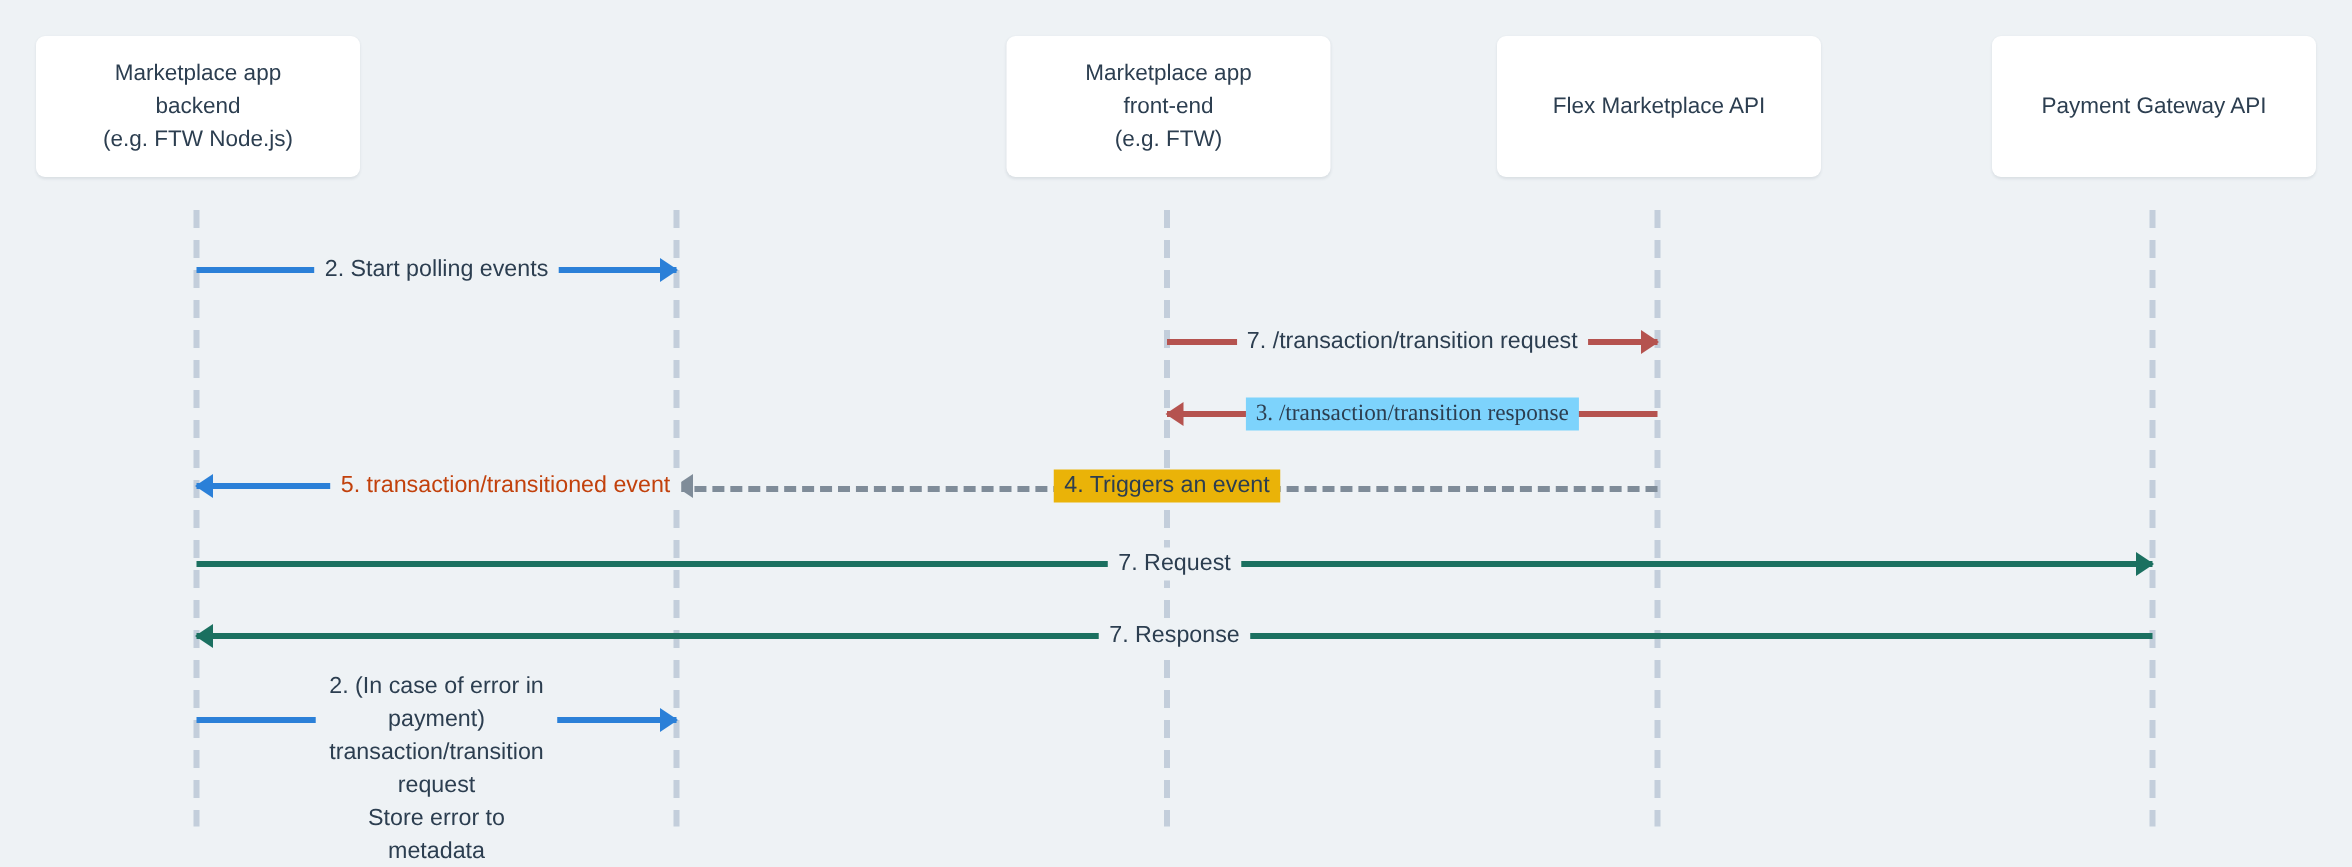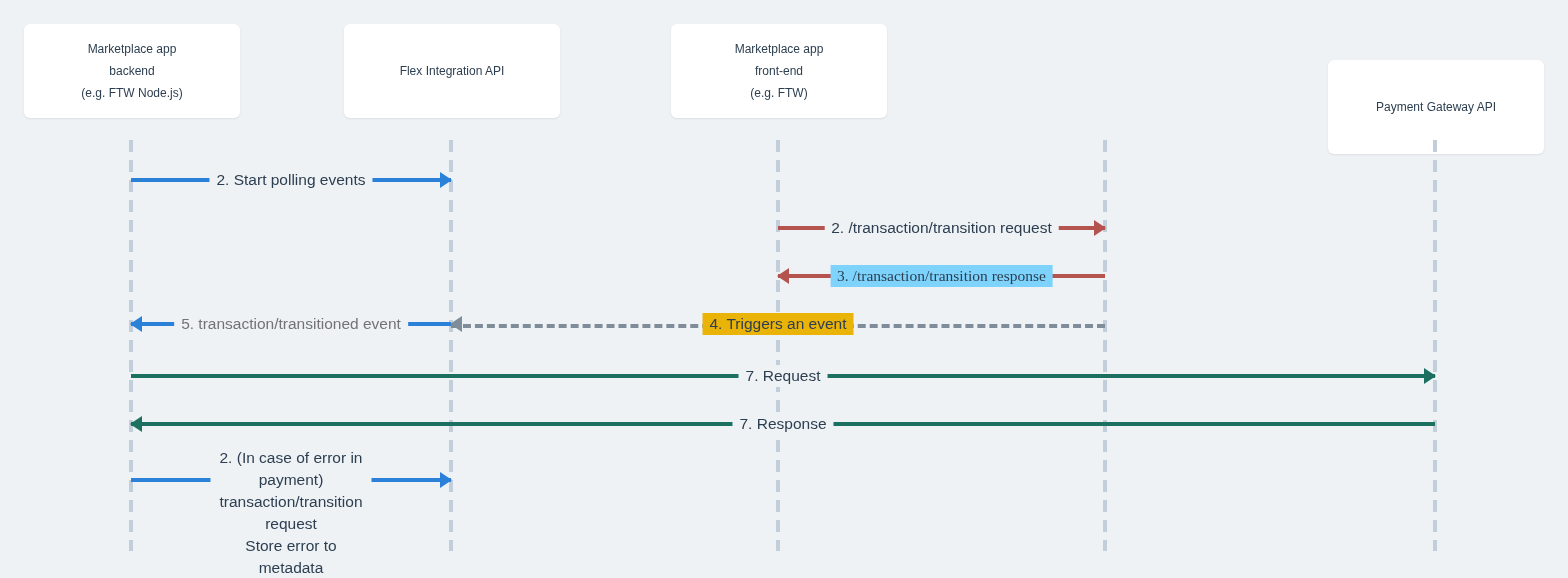--- a/index.html
+++ b/index.html
@@ -21,21 +21,21 @@
   .participant {
     position: absolute;
     background: #ffffff;
     border-radius: 6px;
     box-shadow: 0 1px 2px rgba(40,60,80,0.10);
     display: flex;
     align-items: center;
     justify-content: center;
     text-align: center;
     color: #2c3e50;
-    font-size: 12px;
+    font-size: 15px;
     line-height: 22px;
     box-sizing: border-box;
     padding: 4px 8px;
     white-space: pre-line;
   }
   
   .lifeline {
     position: absolute;
     width: 4px;
     background-image: linear-gradient(to bottom,
@@ -100,53 +100,53 @@
   }
 </style>
 </head>
 <body>
 
 <div id="diagram" style="width: 1568px; height: 578px; background: rgb(238, 242, 245);">
     <div class="participant" style="left: 24px; top: 24px; width: 216px; height: 94px;">Marketplace app
 backend
 (e.g. FTW Node.js)</div>
     <div class="lifeline" style="left: 129px; top: 140px; height: 411px;"></div>
-    <div class="participant" style="left: 344px; top: 24px; width: 216px; height: 94px;">Flex Integration API</div>
     <div class="lifeline" style="left: 449px; top: 140px; height: 411px;"></div>
     <div class="participant" style="left: 671px; top: 24px; width: 216px; height: 94px;">Marketplace app
 front-end
 (e.g. FTW)</div>
     <div class="lifeline" style="left: 776px; top: 140px; height: 411px;"></div>
+    <div class="participant" style="left: 998px; top: 24px; width: 216px; height: 94px;">Flex Marketplace API</div>
     <div class="lifeline" style="left: 1103px; top: 140px; height: 411px;"></div>
-    <div class="participant" style="left: 1328px; top: 24px; width: 216px; height: 94px; margin-top: 36px;">Payment Gateway API</div>
+    <div class="participant" style="left: 1328px; top: 24px; width: 216px; height: 94px;">Payment Gateway API</div>
     <div class="lifeline" style="left: 1433px; top: 140px; height: 411px;"></div>
     <div class="msg" style="left: 131px; width: 320px; top: 180px;">
       <div class="line" style="background: rgb(43, 128, 216);"></div>
       <div class="head right" style="border-left-color: rgb(43, 128, 216);"></div>
       <div class="label" style="background: rgb(238, 242, 245); color: rgb(44, 62, 80);">2. Start polling events</div>
     </div>
     <div class="msg" style="left: 778px; width: 327px; top: 228px;">
       <div class="line" style="background: rgb(181, 83, 79);"></div>
       <div class="head right" style="border-left-color: rgb(181, 83, 79);"></div>
-      <div class="label" style="background: rgb(238, 242, 245); color: rgb(44, 62, 80);">2. /transaction/transition request</div>
+      <div class="label" style="background: rgb(238, 242, 245); color: rgb(44, 62, 80);">7. /transaction/transition request</div>
     </div>
     <div class="msg" style="left: 778px; width: 327px; top: 276px;">
       <div class="line" style="background: rgb(181, 83, 79);"></div>
       <div class="head left" style="border-right-color: rgb(181, 83, 79);"></div>
       <div class="label" style="background: #7dd3fc; color: rgb(44, 62, 80); font-family: Liberation Serif, serif;">3. /transaction/transition response</div>
     </div>
     <div class="msg" style="left: 451px; width: 654px; top: 324px;">
       <div class="line dashed" style="border-top-color: rgb(127, 140, 153);"></div>
       <div class="head left" style="border-right-color: rgb(127, 140, 153);"></div>
       <div class="label" style="background: #eab308; color: rgb(44, 62, 80);">4. Triggers an event</div>
     </div>
     <div class="msg" style="left: 131px; width: 320px; top: 324px;">
       <div class="line" style="background: rgb(43, 128, 216);"></div>
       <div class="head left" style="border-right-color: rgb(43, 128, 216);"></div>
-      <div class="label" style="background: rgb(238, 242, 245); color: #737373;">5. transaction/transitioned event</div>
+      <div class="label" style="background: rgb(238, 242, 245); color: #c2410c; margin-left: 46px;">5. transaction/transitioned event</div>
     </div>
     <div class="msg" style="left: 131px; width: 1304px; top: 376px;">
       <div class="line" style="background: rgb(27, 112, 96);"></div>
       <div class="head right" style="border-left-color: rgb(27, 112, 96);"></div>
       <div class="label" style="background: rgb(238, 242, 245); color: rgb(44, 62, 80);">7. Request</div>
     </div>
     <div class="msg" style="left: 131px; width: 1304px; top: 424px;">
       <div class="line" style="background: rgb(27, 112, 96);"></div>
       <div class="head left" style="border-right-color: rgb(27, 112, 96);"></div>
       <div class="label" style="background: rgb(238, 242, 245); color: rgb(44, 62, 80);">7. Response</div>

